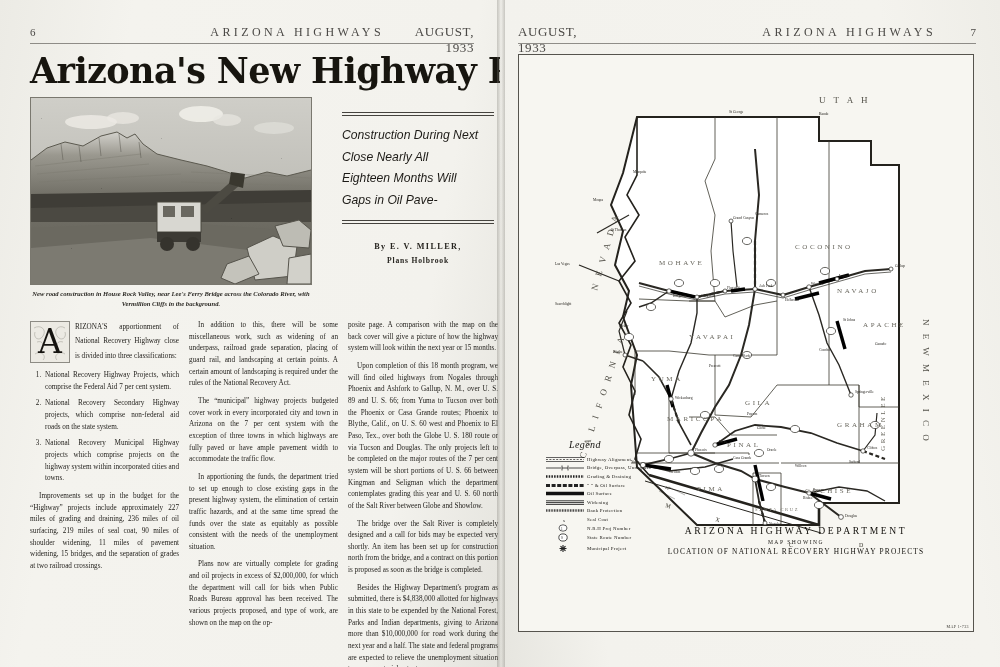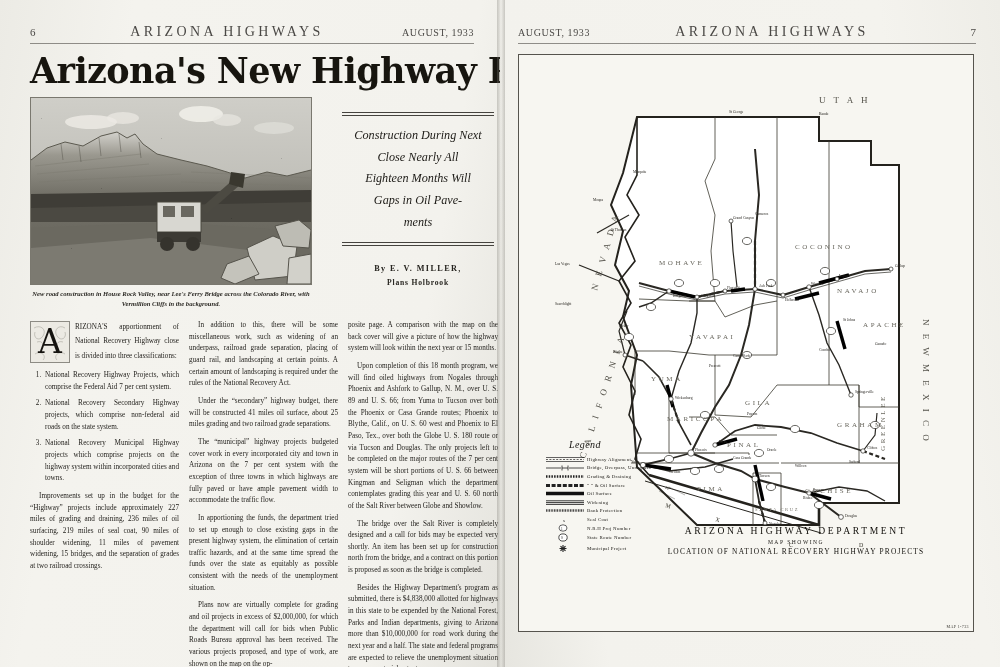--- a/index.html
+++ b/index.html
@@ -16,22 +16,22 @@
      background:linear-gradient(100deg,#ecebe5 0%,#f4f3ee 22%,#f3f2ed 78%,#e4e3dd 100%);}
   .page-right{width:500px;height:667px;padding:24px 24px 10px 18px;
      background:linear-gradient(80deg,#e6e5df 0%,#f3f2ed 18%,#f4f3ee 80%,#eeede7 100%);}
   .gutter{position:absolute;left:497px;top:0;width:8px;height:667px;
      background:linear-gradient(90deg,rgba(120,118,110,.35),rgba(150,148,140,.05),rgba(120,118,110,.35));}
 
   
   .runhead{display:flex;align-items:baseline;font-size:9.5px;letter-spacing:2.2px;
       color:#4a4845;height:16px;}
   .runhead .folio{width:40px;font-size:11px;letter-spacing:0;}
-  .runhead .mag{flex:1;text-align:center;letter-spacing:3.4px;font-size:14px;}
-  .runhead .date{width:90px;text-align:right;letter-spacing:.6px;font-size:10px;font-family:Liberation Serif, serif;}
+  .runhead .mag{flex:1;text-align:right;letter-spacing:3.4px;font-size:12px;}
+  .runhead .date{width:90px;text-align:right;letter-spacing:.6px;font-size:13px;font-family:Liberation Serif, serif;}
   .runhead.right .folio{order:3;width:40px;text-align:right;}
   .runhead.right .date{order:1;width:90px;text-align:left;}
   .runhead.right .mag{order:2;}
   .rule{height:1px;background:#6d6b66;margin-top:3px;opacity:.75;}
 
   
   .headline{font-family:"DejaVu Serif", serif;font-weight:bold;
      font-size:35px;line-height:1.02;letter-spacing:-.6px;color:#17150f;
      margin:9px 0 8px 0;white-space:nowrap;}
 
@@ -40,22 +40,22 @@
   .photo{position:relative;width:100%;height:186px;overflow:hidden;
      background:#8b8a83;}
   .caption{width:282px;font-style:italic;font-size:6.6px;line-height:1.5;
      text-align:center;color:#2c2a25;margin-top:4px;font-weight:bold;}
 
   
   .deck-col{position:absolute;left:342px;top:112px;width:152px;}
   .deck-rule{height:3px;border-top:1px solid #45433e;border-bottom:1px solid #45433e;
       height:2px;margin:0 0 9px 0;}
   .deck-rule.bot{margin:8px 0 0 0;}
-  .deck{font-family:Liberation Serif, serif;font-style:italic;font-size:12.2px;
-     line-height:1.78;text-align:center;color:#1d1b17;}
+  .deck{font-family:Liberation Sans, sans-serif;font-style:italic;font-size:12.2px;
+     line-height:1.78;color:#1d1b17;}
   .byline{text-align:center;font-size:8.2px;letter-spacing:1.4px;font-weight:bold;
      margin-top:18px;color:#26241f;}
   .byline .sub{display:block;margin-top:5px;letter-spacing:.8px;font-size:7.6px;}
 
   
   .cols{position:absolute;left:30px;top:320px;width:468px;display:flex;gap:10px;}
   .col{width:149px;font-size:7.2px;line-height:1.62;text-align:justify;
        color:#1f1d19;}
   .col p{margin:0 0 6px 0;text-indent:9px;}
   .col p.noind{text-indent:0;}
@@ -202,21 +202,20 @@
     </div>
     <div class="caption">New road construction in House Rock Valley, near Lee's Ferry Bridge across the Colorado River, with Vermillion Cliffs in the background.</div>
 
     <div class="deck-col">
       <div class="deck-rule"></div>
       <div class="deck">
         <div>Construction During Next</div>
         <div>Close  Nearly  All</div>
         <div>Eighteen Months Will</div>
         <div>Gaps in Oil Pave-</div>
-        <div>ments</div>
       </div>
       <div class="deck-rule bot"></div>
       <div class="byline">
         <span>By  E.  V.  MILLER,</span>
         <span class="sub">Plans Holbrook</span>
       </div>
     </div>
 
     <div class="cols">
 
@@ -240,21 +239,20 @@
         <ol class="classlist">
           <li>National Recovery Highway Projects, which comprise the Federal Aid 7 per cent system.</li>
           <li>National Recovery Secondary Highway projects, which comprise non-federal aid roads on the state system.</li>
           <li>National Recovery Municipal Highway projects which comprise projects on the highway system within incorporated cities and towns.</li>
         </ol>
         <p>Improvements set up in the budget for the “Highway” projects include approximately 227 miles of grading and draining, 236 miles of oil surfacing, 219 miles of seal coat, 90 miles of shoulder widening, 11 miles of pavement widening, 15 bridges, and the separation of grades at two railroad crossings.</p>
       </div>
 
       <div class="col">
         <p>In addition to this, there will be some miscellaneous work, such as widening of an underpass, railroad grade separation, placing of guard rail, and landscaping at certain points. A certain amount of landscaping is required under the rules of the National Recovery Act.</p>
-        <p>Under the “secondary” highway budget, there will be constructed 41 miles oil surface, about 25 miles grading and two railroad grade separations.</p>
         <p>The “municipal” highway projects budgeted cover work in every incorporated city and town in Arizona on the 7 per cent system with the exception of three towns in which highways are fully paved or have ample pavement width to accommodate the traffic flow.</p>
         <p>In apportioning the funds, the department tried to set up enough to close existing gaps in the present highway system, the elimination of certain traffic hazards, and at the same time spread the funds over the state as equitably as possible consistent with the needs of the unemployment situation.</p>
         <p>Plans now are virtually complete for grading and oil projects in excess of $2,000,000, for which the department will call for bids when Public Roads Bureau approval has been received. The various projects proposed, and type of work, are shown on the map on the op-</p>
       </div>
 
       <div class="col third">
         <p class="noind">posite page. A comparison with the map on the back cover will give a picture of how the highway system will look within the next year or 15 months.</p>
         <p>Upon completion of this 18 month program, we will find oiled highways from Nogales through Phoenix and Ashfork to Gallup, N. M., over U. S. 89 and U. S. 66; from Yuma to Tucson over both the Phoenix or Casa Grande routes; Phoenix to Blythe, Calif., on U. S. 60 west and Phoenix to El Paso, Tex., over both the Globe U. S. 180 route or via Tucson and Douglas. The only projects left to be completed on the major routes of the 7 per cent system will be short portions of U. S. 66 between Kingman and Seligman which the department contemplates grading this year and U. S. 60 north of the Salt River between Globe and Showlow.</p>
         <p>The bridge over the Salt River is completely designed and a call for bids may be expected very shortly. An item has been set up for construction north from the bridge, and a contract on this portion is proposed as soon as the bridge is completed.</p>
         <p>Besides the Highway Department's program as submitted, there is $4,838,000 allotted for highways in this state to be expended by the National Forest, Parks and Indian departments, giving to Arizona more than $10,000,000 for road work during the next year and a half. The state and federal programs are expected to relieve the unemployment situation to a very material extent.</p>

